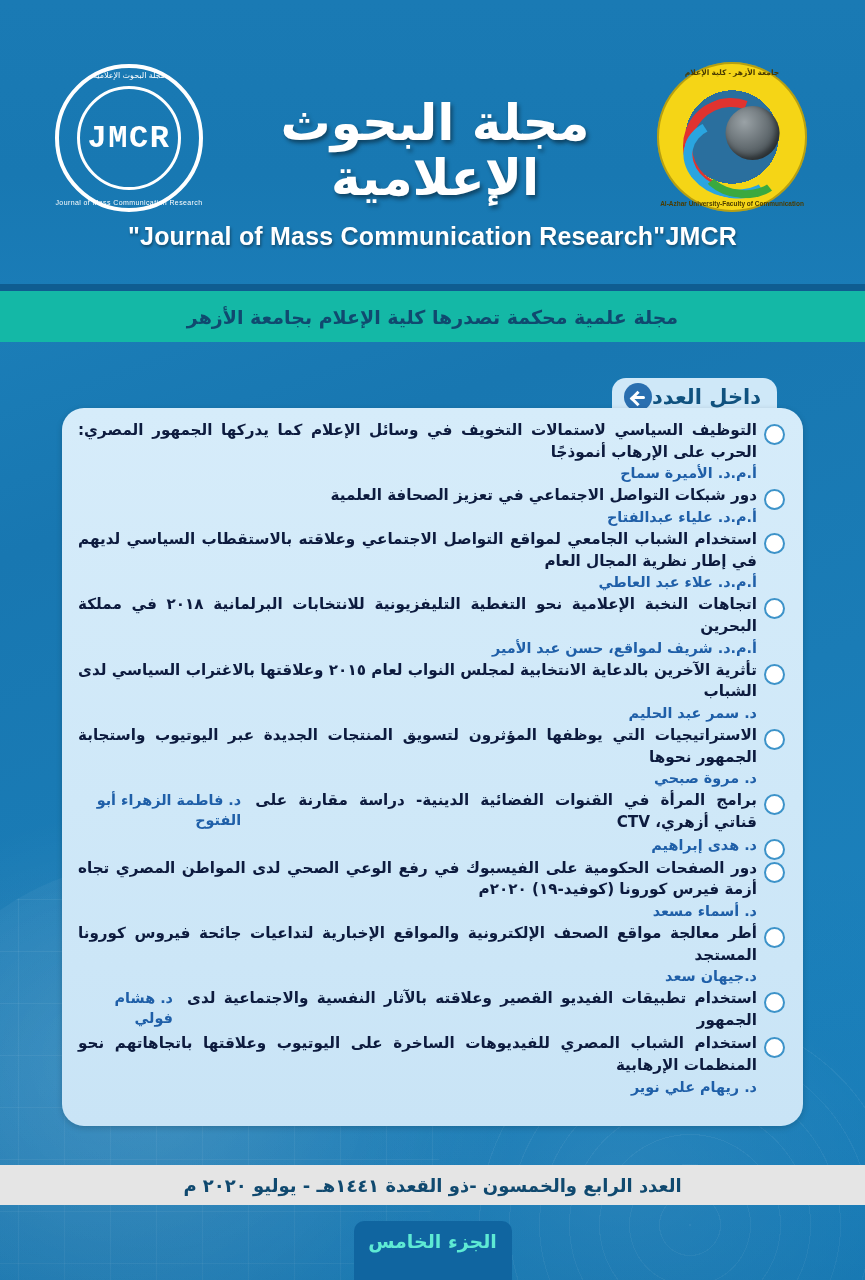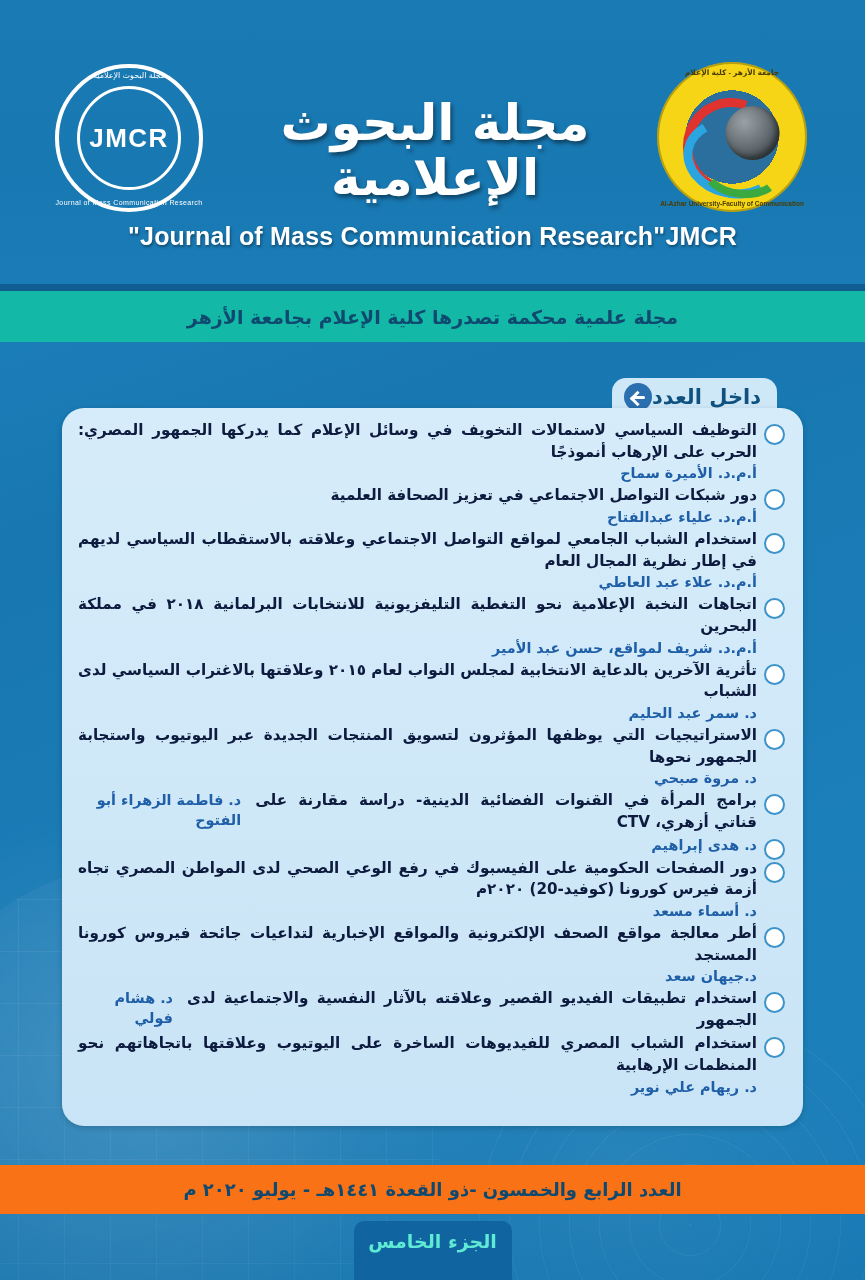--- a/index.html
+++ b/index.html
@@ -30,21 +30,21 @@
 
   
   .masthead{position:absolute;left:0;top:0;width:865px;height:290px;
      background:linear-gradient(180deg,#1a7ab4 0%,#1878b2 60%,#1a7cb7 100%);}
   .mast-rule{position:absolute;left:0;top:284px;width:865px;height:7px;background:#0f5d91;}
 
   .logo-jmcr{position:absolute;left:55px;top:64px;width:148px;height:148px;border-radius:50%;}
   .logo-jmcr .ring{position:absolute;inset:0;border-radius:50%;border:4px solid #ffffff;}
   .logo-jmcr .inner{position:absolute;inset:22px;border-radius:50%;border:3px solid #ffffff;}
   .logo-jmcr .jm{position:absolute;inset:0;display:flex;align-items:center;justify-content:center;
-     color:#fff;font-weight:bold;font-size:26px;letter-spacing:1.5px;font-family:Liberation Sans, sans-serif;}
+     color:#fff;font-weight:bold;font-size:32px;letter-spacing:1.5px;font-family:Liberation Mono, monospace;}
   .logo-jmcr .arc-top{position:absolute;left:0;right:0;top:7px;text-align:center;color:#fff;font-size:8px;}
   .logo-jmcr .arc-bot{position:absolute;left:0;right:0;bottom:6px;text-align:center;color:#fff;font-size:7px;
      font-family:"Liberation Sans",sans-serif;letter-spacing:.4px;}
 
   .logo-azhar{position:absolute;right:58px;top:62px;width:150px;height:150px;border-radius:50%;
      background:radial-gradient(circle at 50% 50%, #2a6f9e 0 44%, #f5d516 44% 100%);
      box-shadow:inset 0 0 0 2px rgba(0,0,0,.25);}
   .logo-azhar .seal-txt{position:absolute;inset:0;border-radius:50%;}
   .logo-azhar .seal-txt span{position:absolute;left:0;right:0;text-align:center;color:#4a3b00;font-size:7.5px;font-weight:bold;}
   .logo-azhar .seal-txt .t{top:6px;}
@@ -89,21 +89,21 @@
      border:2px solid #3d93c9;background:#ffffff;}
   .title{color:#0d1b3e;font-size:15.2px;font-weight:bold;line-height:1.42;text-align:justify;
      font-family:"DejaVu Sans","Liberation Sans",sans-serif;}
   .author{color:#1f5fa8;font-size:14.4px;font-weight:bold;line-height:1.4;
      font-family:"DejaVu Sans","Liberation Sans",sans-serif;}
   .row-line{display:flex;justify-content:space-between;align-items:baseline;gap:14px;}
   .auth-left{text-align:right;}
   .auth-right{text-align:right;}
 
   
-  .footer-strap{position:absolute;left:0;top:1165px;width:865px;height:49px;background:#f97316;
+  .footer-strap{position:absolute;left:0;top:1165px;width:865px;height:40px;background:#e5e5e5;
      display:flex;align-items:center;justify-content:center;}
   .footer-strap span{color:#10496f;font-size:18px;font-weight:bold;font-family:"DejaVu Sans","Liberation Sans",sans-serif;}
   .part-badge{position:absolute;left:50%;transform:translateX(-50%);top:1221px;width:158px;height:59px;
      background:#1065a0;border-radius:10px 10px 0 0;display:flex;align-items:flex-start;justify-content:center;
      padding-top:9px;box-sizing:border-box;}
   .part-badge span{color:#5eead4;font-size:19px;font-weight:bold;font-family:"DejaVu Sans","Liberation Sans",sans-serif;}
 </style>
 </head>
 <body>
 
@@ -185,21 +185,21 @@
           <div class="title">برامج المرأة في القنوات الفضائية الدينية- دراسة مقارنة على قناتي أزهري، CTV</div>
           <div class="author">د. فاطمة الزهراء أبو الفتوح</div>
         </div>
       </div>
       <div class="item">
         <span class="bullet"></span>
         <div class="author auth-left">د. هدى إبراهيم</div>
       </div>
       <div class="item">
         <span class="bullet"></span>
-        <div class="title">دور الصفحات الحكومية على الفيسبوك في رفع الوعي الصحي لدى المواطن المصري تجاه أزمة فيرس كورونا (كوفيد-20) ٢٠٢٠م</div>
+        <div class="title">دور الصفحات الحكومية على الفيسبوك في رفع الوعي الصحي لدى المواطن المصري تجاه أزمة فيرس كورونا (كوفيد-١٩) ٢٠٢٠م</div>
         <div class="author auth-left">د. أسماء مسعد</div>
       </div>
       <div class="item">
         <span class="bullet"></span>
         <div class="title">أطر معالجة مواقع الصحف الإلكترونية والمواقع الإخبارية لتداعيات جائحة فيروس كورونا المستجد</div>
         <div class="author auth-right">د.جيهان سعد</div>
       </div>
       <div class="item">
         <span class="bullet"></span>
         <div class="row-line">

